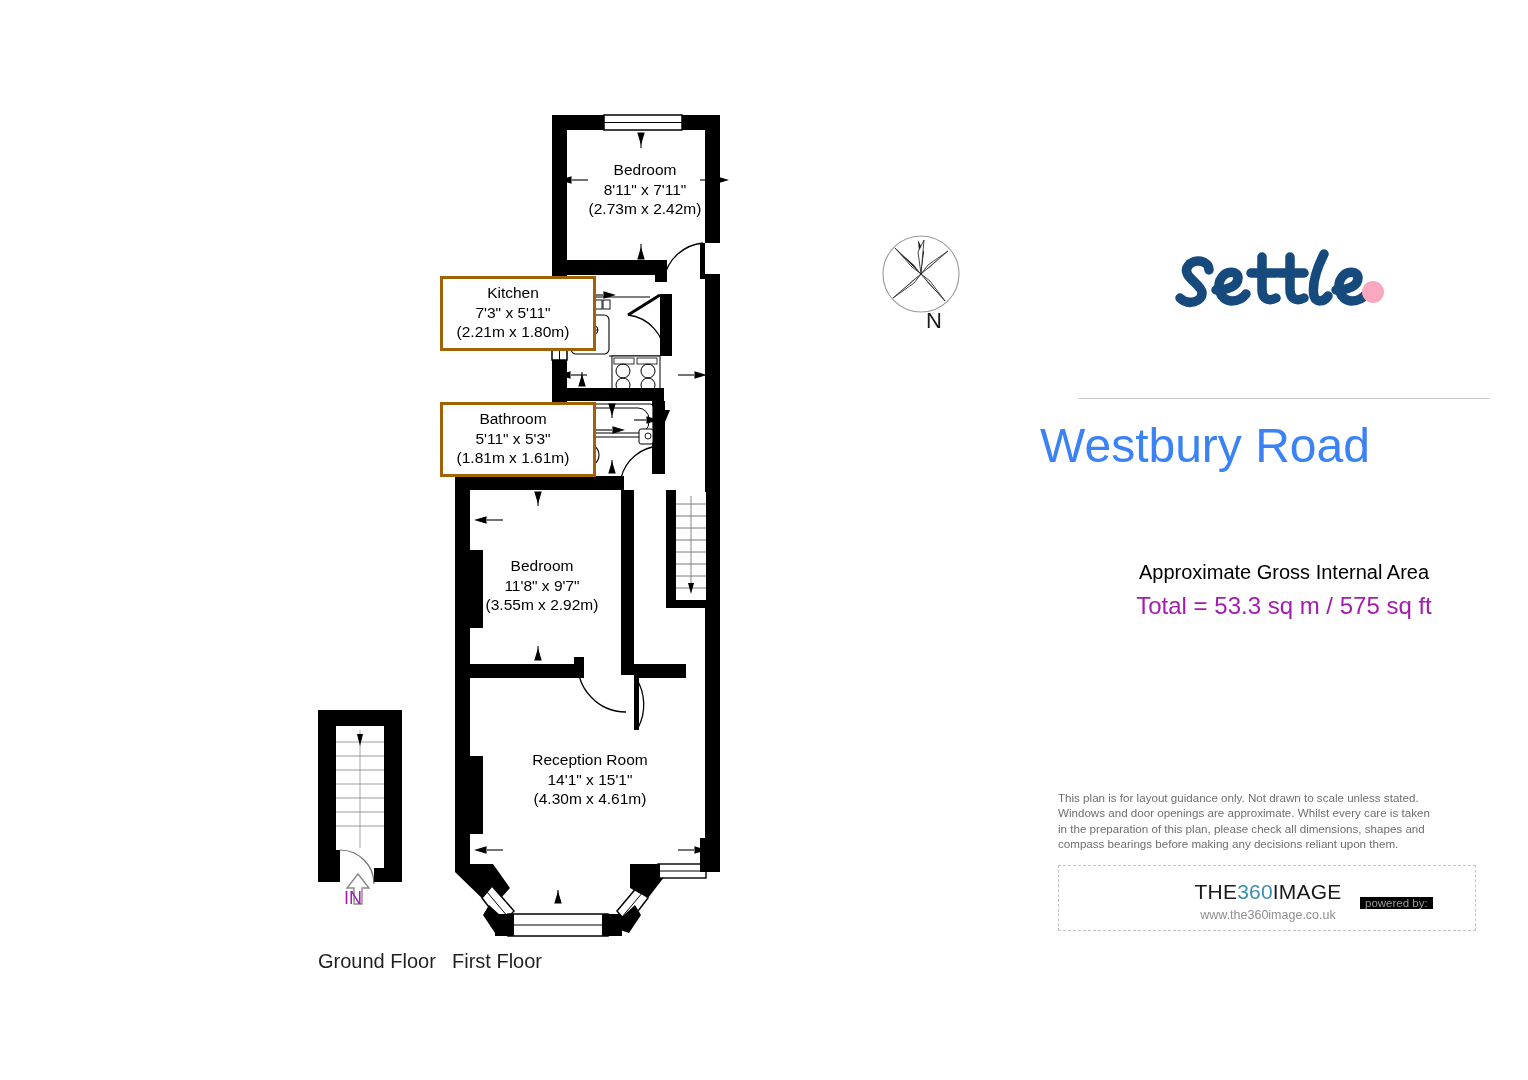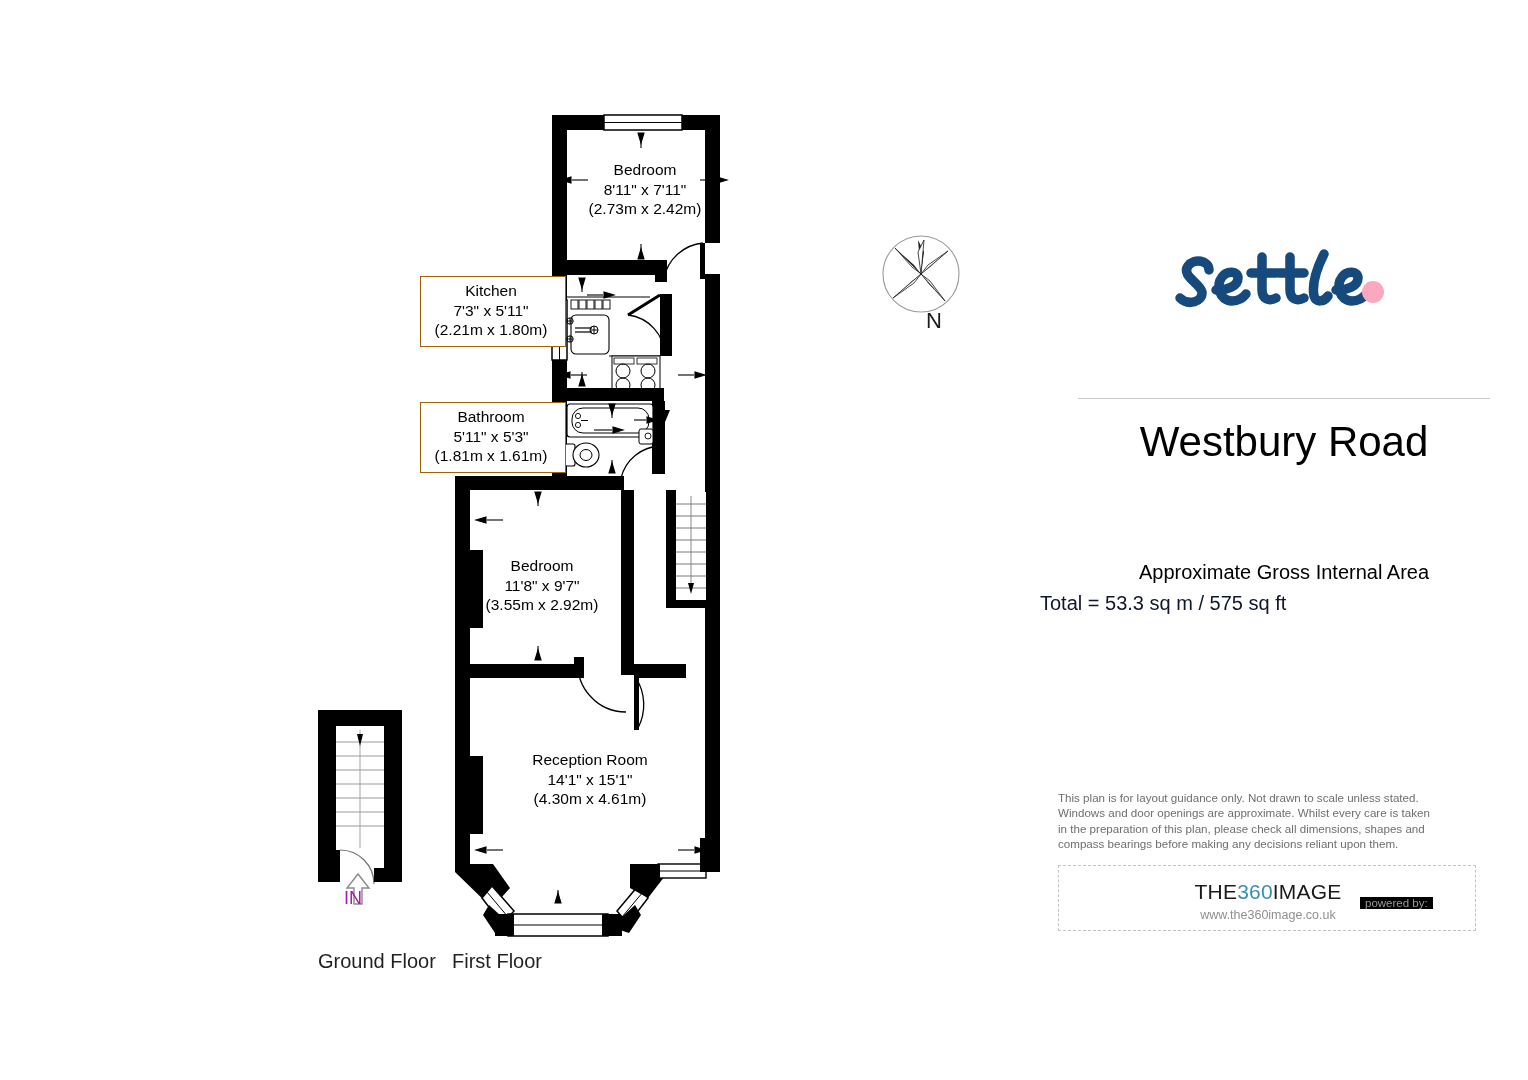--- a/index.html
+++ b/index.html
@@ -59,23 +59,24 @@
     font-size: 15.5px;
     line-height: 19.5px;
     color: #000;
     white-space: nowrap;
   }
   .room-label .rl-name { display: block; }
   .room-label .rl-imp  { display: block; }
   .room-label .rl-met  { display: block; }
 
   .boxed {
-    border: 1px solid #a16207;
+    border: 3px solid #a16207;
     background: #fff;
-    padding: 4px 14px 6px 10px;
+    padding: 4px 20px 6px 10px;
+    margin-left: 20px;
   }
 
   #label-bedroom-top   { left: 555px; top: 148px; width: 180px; }
   #label-kitchen       { left: 420px; top: 264px; width: 120px; }
   #label-bathroom      { left: 420px; top: 390px; width: 120px; }
   #label-bedroom-lower { left: 452px; top: 544px; width: 180px; }
   #label-reception     { left: 500px; top: 738px; width: 180px; }
 
   
   #info-panel {
@@ -101,41 +102,41 @@
     width: 412px;
     height: 1px;
     background: #c9c9c9;
   }
 
   #property-title {
     position: absolute;
     left: 0;
     top: 418px;
     width: 488px;
-    text-align: center;
-    font-size: 42px;
-    color: #000000;
+    font-size: 48px;
+    color: #3b82f6;
   }
 
   #area-heading {
     position: absolute;
     left: 0;
     top: 561px;
     width: 488px;
     text-align: center;
     font-size: 20px;
     color: #000;
   }
   #area-total {
     position: absolute;
     left: 0;
     top: 592px;
     width: 488px;
-    font-size: 20px;
-    color: #0f172a;
+    text-align: center;
+    font-size: 24px;
+    color: #a21caf;
   }
 
   #disclaimer {
     position: absolute;
     left: 18px;
     top: 790px;
     width: 420px;
     font-size: 11.6px;
     line-height: 15.4px;
     color: #6e6e6e;

